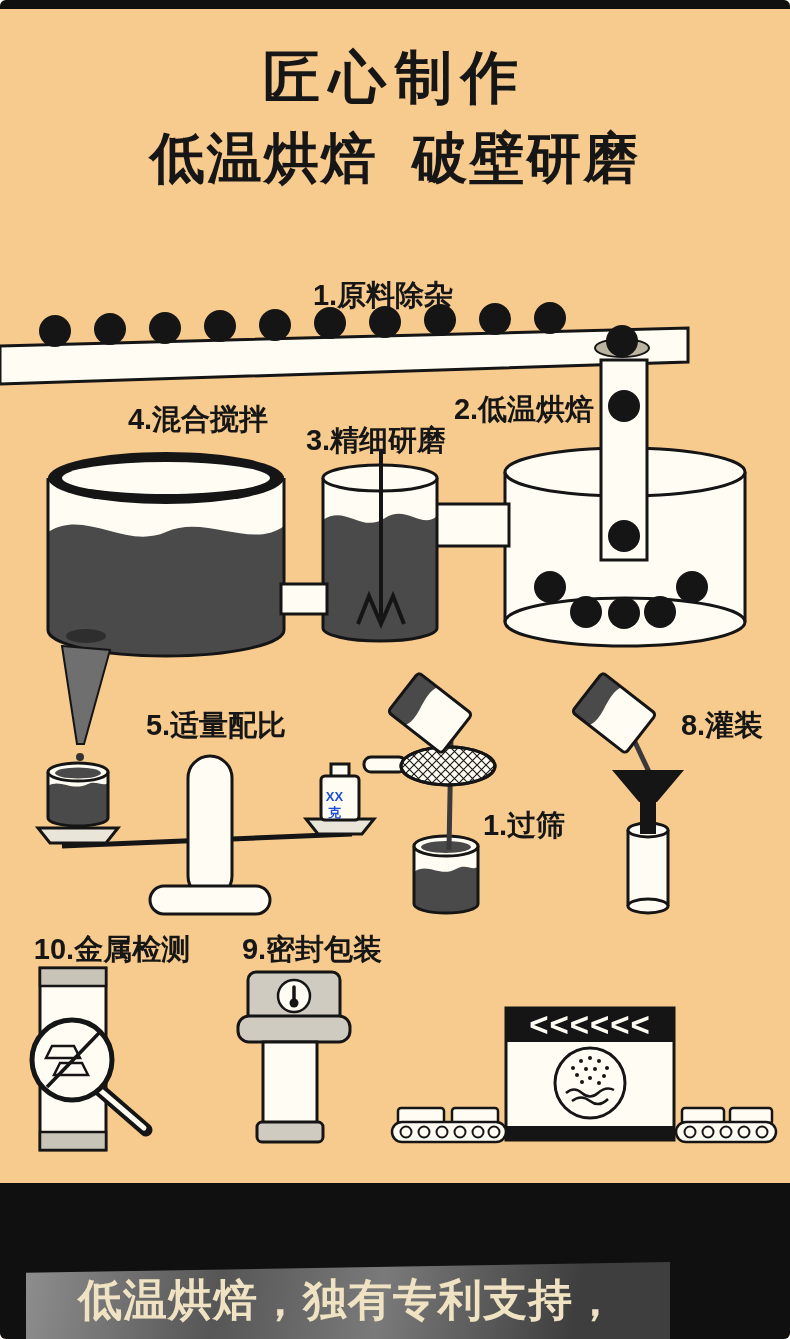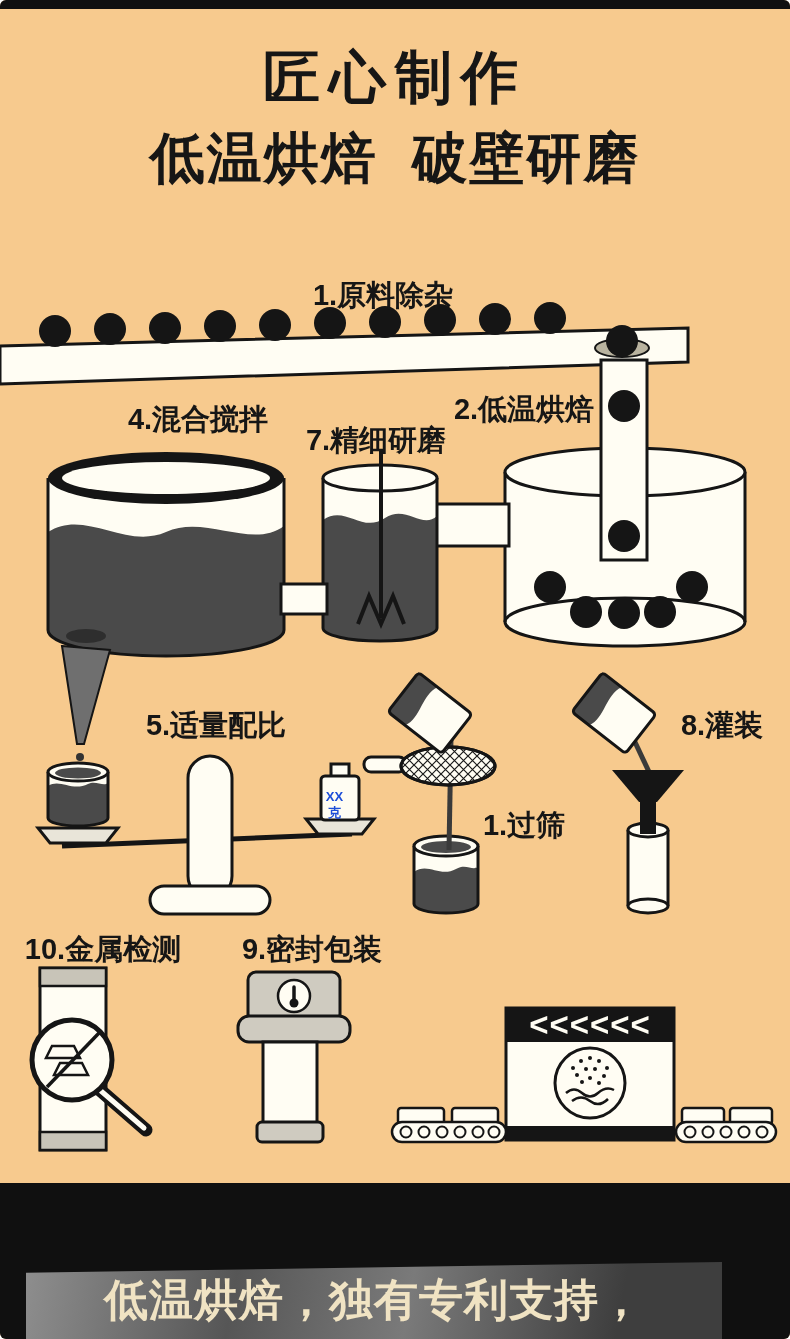--- a/index.html
+++ b/index.html
@@ -18,28 +18,28 @@
     font-size:29px;font-weight:900;color:var(--ink,#161616);}
   .lbl1{left:383px;top:276px;}
   .lbl2{left:524px;top:390px;}
   .lbl3{left:376px;top:421px;}
   .lbl4{left:163px;top:400px;margin-left:35px;}
   .lbl5{left:216px;top:706px;}
   .lbl6{left:524px;top:806px;}
   .lbl7{left:722px;top:706px;}
   .lbl8{left:617px;top:970px;}
   .lbl9{left:312px;top:930px;}
-  .lbl10{left:103px;top:930px;}
+  .lbl10{left:112px;top:930px;}
   .weight-lbl{position:absolute;left:321px;top:789px;width:27px;text-align:center;
     font-size:13px;font-weight:700;color:#1d4ed8;}
   .arrows{position:absolute;left:506px;top:1010px;width:168px;height:32px;
     text-align:center;font-size:33px;line-height:30px;font-weight:900;
     color:#FFFDF3;letter-spacing:1px;}
   .footer-black{position:absolute;left:0;top:1183px;width:790px;height:156px;background:#101010;}
-  .banner{position:absolute;left:26px;top:1262px;width:696px;height:77px;
+  .banner{position:absolute;left:26px;top:1262px;width:644px;height:77px;
     background:linear-gradient(100deg,#8e8e8e,var(--banner-bg,#565656) 30%,#7a7a7a 55%,#3e3e3e 85%);
     clip-path:polygon(0 14%,100% 0,100% 100%,0 100%);
     display:flex;align-items:center;justify-content:center;}
   .banner-text{font-size:44px;font-weight:900;letter-spacing:1px;
     color:var(--banner-ink,#F0E3C3);white-space:nowrap;}
   svg{position:absolute;left:0;top:0;}
 </style>
 </head>
 <body>
 
@@ -251,21 +251,21 @@
       </g>
     </g>
   </svg>
 
   <div class="top-bar"></div>
   <div class="title1">匠心制作</div>
   <div class="title2">低温烘焙  破壁研磨</div>
 
   <div class="lbl lbl1">1.原料除杂</div>
   <div class="lbl lbl2">2.低温烘焙</div>
-  <div class="lbl lbl3">7.精细研磨</div>
+  <div class="lbl lbl3">3.精细研磨</div>
   <div class="lbl lbl4">4.混合搅拌</div>
   <div class="lbl lbl5">5.适量配比</div>
   <div class="lbl lbl6">1.过筛</div>
   <div class="lbl lbl7">8.灌装</div>
   <div class="lbl lbl9">9.密封包装</div>
   <div class="lbl lbl10">10.金属检测</div>
 
   <div class="weight-lbl">XX克</div>
   <div class="arrows">&lt;&lt;&lt;&lt;&lt;&lt;</div>
 

